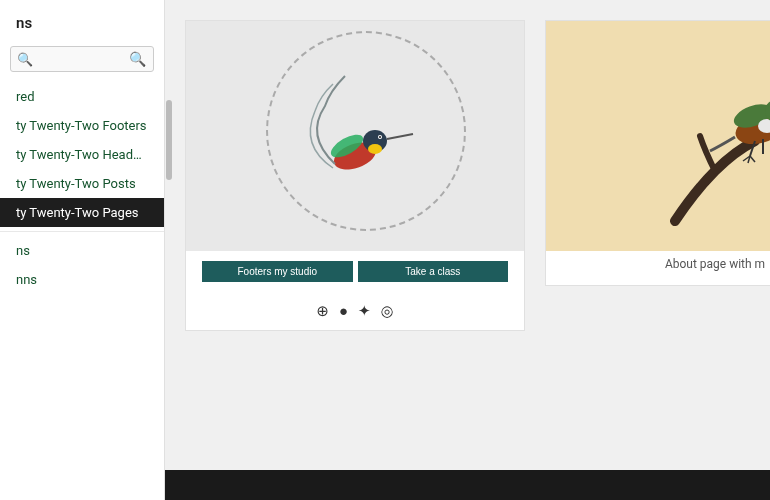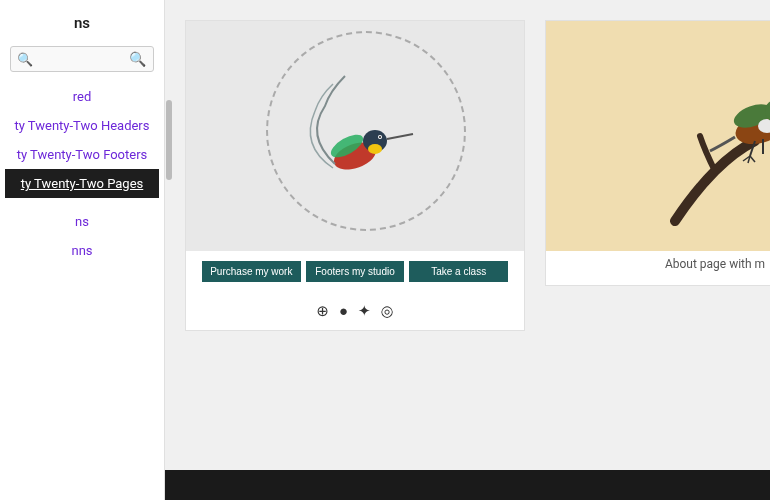--- a/index.html
+++ b/index.html
@@ -54,49 +54,47 @@
       background: none;
       border: none;
       cursor: pointer;
       color: #555;
       font-size: 14px;
     }
 
     .sidebar-item {
       padding: 7px 16px;
       font-size: 13px;
-      color: #6d28d9;
+      color: #14532d;
       cursor: pointer;
       white-space: nowrap;
       overflow: hidden;
       text-overflow: ellipsis;
     }
 
     .sidebar-item.active {
       background: #1e1e1e;
       color: #fff;
-      text-decoration: underline;
     }
 
     .sidebar-divider {
       height: 1px;
       background: #e8e8e8;
       margin: 4px 0;
     }
 
     #sidebar-wrapper {
       position: relative;
       width: 165px;
       min-width: 165px;
       display: flex;
     }
 
     #sidebar {
       flex: 1;
-      align-items: center;
     }
 
     .scroll-track {
       width: 8px;
       background: #f0f0f0;
       display: flex;
       align-items: flex-start;
       padding-top: 100px;
     }
 
@@ -218,24 +216,27 @@
 
     <div class="search-box">
       <input type="text" placeholder="🔍" style="">
       <button class="search-icon-btn">🔍</button>
     </div>
 
     <div class="sidebar-item">
       <span>red</span>
     </div>
     <div class="sidebar-item">
+      <span>ty Twenty-Two Footers</span>
+    </div>
+    <div class="sidebar-item">
       <span>ty Twenty-Two Headers</span>
     </div>
     <div class="sidebar-item">
-      <span>ty Twenty-Two Footers</span>
+      <span>ty Twenty-Two Posts</span>
     </div>
     <div class="sidebar-item active">
       <span>ty Twenty-Two Pages</span>
     </div>
 
     <div class="sidebar-divider"></div>
 
     <div class="sidebar-item">
       <span>ns</span>
     </div>
@@ -270,21 +271,20 @@
         <path d="M60 118 Q30 90 50 60 Q55 45 70 30" stroke="#7f8c8d" stroke-width="2" fill="none"></path>
         <path d="M58 122 Q25 100 40 65 Q45 50 58 38" stroke="#95a5a6" stroke-width="1.5" fill="none"></path>
 
         <circle cx="105" cy="91" r="2" fill="#fff"></circle>
         <circle cx="105" cy="91" r="1" fill="#1a1a1a"></circle>
       </svg>
     </div>
 
     <div class="card-buttons">
       <div class="btn-row">
-        <button class="card-btn">Purchase my work</button>
         <button class="card-btn">Footers my studio</button>
         <button class="card-btn">Take a class</button>
       </div>
     </div>
 
     <div class="card-icons">
       <span class="card-icon" title="WordPress">⊕</span>
       <span class="card-icon" title="Facebook">●</span>
       <span class="card-icon" title="Twitter">✦</span>
       <span class="card-icon" title="Instagram">◎</span>

